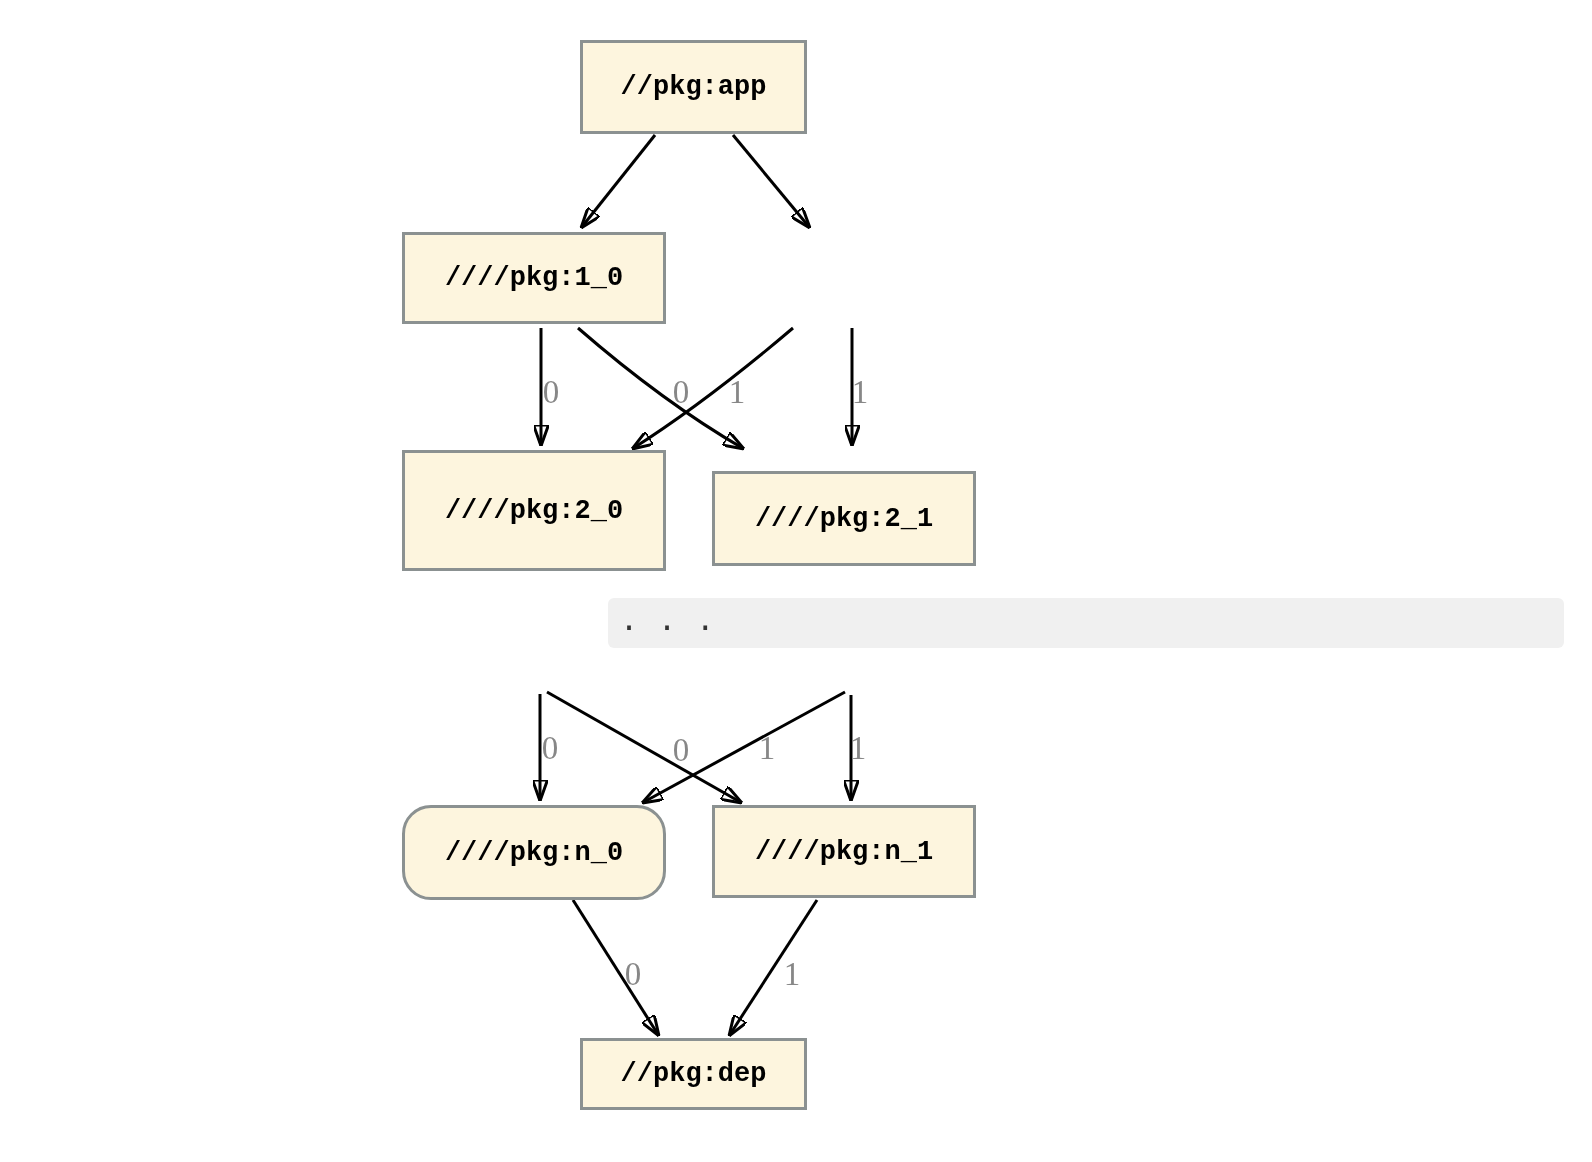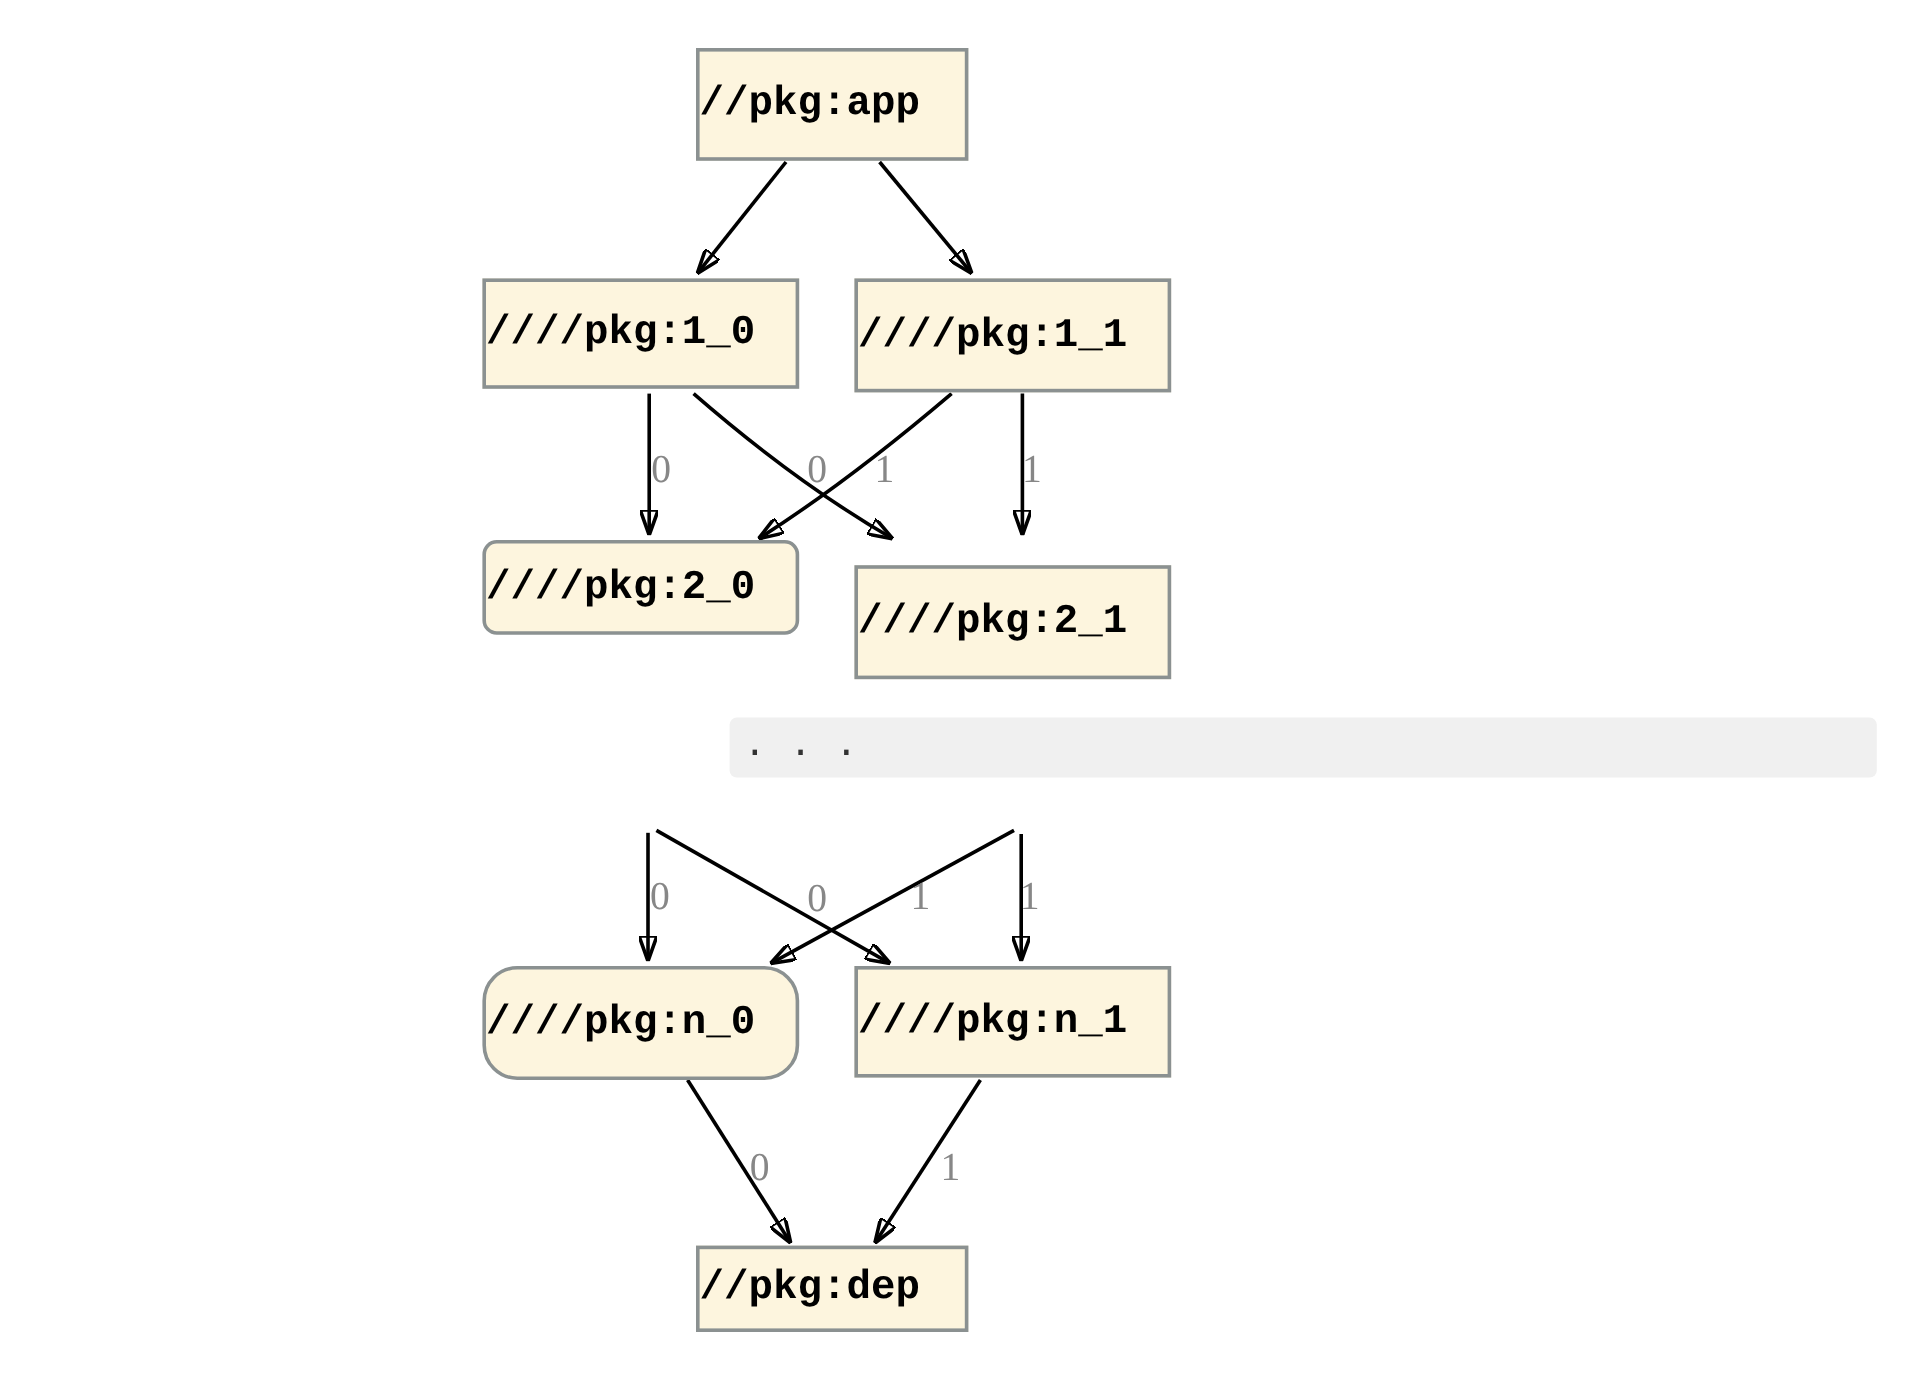--- a/index.html
+++ b/index.html
@@ -6,23 +6,23 @@
   .canvas {
     position:relative; width:1592px; height:1162px;
     background:#ffffff; overflow:hidden;
     font-family:"Liberation Sans", sans-serif;
   }
   svg.edges { position:absolute; left:0; top:0; width:1592px; height:1162px; }
   svg.edges path { stroke:#000000; stroke-width:3; fill:none; }
   .node {
     position:absolute; box-sizing:border-box;
     background:#fdf5de; border:3px solid #8b9191;
-    display:flex; align-items:center; 
+    display:flex; align-items:center; justify-content:center;
     font-family:"Liberation Mono","DejaVu Sans Mono",monospace;
-    font-weight:bold; font-size:34px; color:#000000;
+    font-weight:bold; font-size:27px; color:#000000;
     white-space:nowrap;
   }
   .edge-label {
     position:absolute; transform:translate(-50%,-50%);
     font-family:"Liberation Serif","DejaVu Serif",serif;
     font-size:33px; color:#878787; line-height:1;
   }
   .band {
     position:absolute; left:608px; top:598px; width:956px; height:50px;
     background:#f0f0f0; border-radius:6px;
@@ -30,21 +30,21 @@
   }
   .dots {
     font-family:"DejaVu Sans Mono",monospace;
     font-size:30px; letter-spacing:1px; color:#333333;
     padding-left:12px; padding-bottom:8px;
   }
   
   .n-app  { left:580px; top:40px;   width:227px; height:94px; }
   .n-1_0  { left:402px; top:232px;  width:264px; height:92px; }
   .n-1_1  { left:712px; top:232px;  width:264px; height:95px; }
-  .n-2_0  { left:402px; top:450px;  width:264px; height:79px;border-radius:12px; }
+  .n-2_0  { left:402px; top:450px;  width:264px; height:121px; }
   .n-2_1  { left:712px; top:450px;  width:264px; height:95px;margin-top:21px; }
   .n-n_0  { left:402px; top:805px;  width:264px; height:95px;border-radius:29px; }
   .n-n_1  { left:712px; top:805px;  width:264px; height:93px; }
   .n-dep  { left:580px; top:1038px; width:227px; height:72px; }
   
   .l-e3  { left:551px; top:392px; }
   .l-e4  { left:737px; top:392px; }
   .l-e5  { left:681px; top:392px; }
   .l-e6  { left:860px; top:392px; }
   .l-e7  { left:550px; top:748px; }
@@ -78,23 +78,20 @@
     <path d="M 573 900 L 659 1036" marker-end="url(#ah)"></path>
     <path d="M 817 900 L 729 1036" marker-end="url(#ah)"></path>
   </svg>
 
   <div class="node n-app">
     <span>//pkg:app</span>
   </div>
   <div class="node n-1_0">
     <span>////pkg:1_0</span>
   </div>
-  <div class="node n-1_1">
-    <span>////pkg:1_1</span>
-  </div>
   <div class="node n-2_0">
     <span>////pkg:2_0</span>
   </div>
   <div class="node n-2_1">
     <span>////pkg:2_1</span>
   </div>
   <div class="node n-n_0">
     <span>////pkg:n_0</span>
   </div>
   <div class="node n-n_1">

